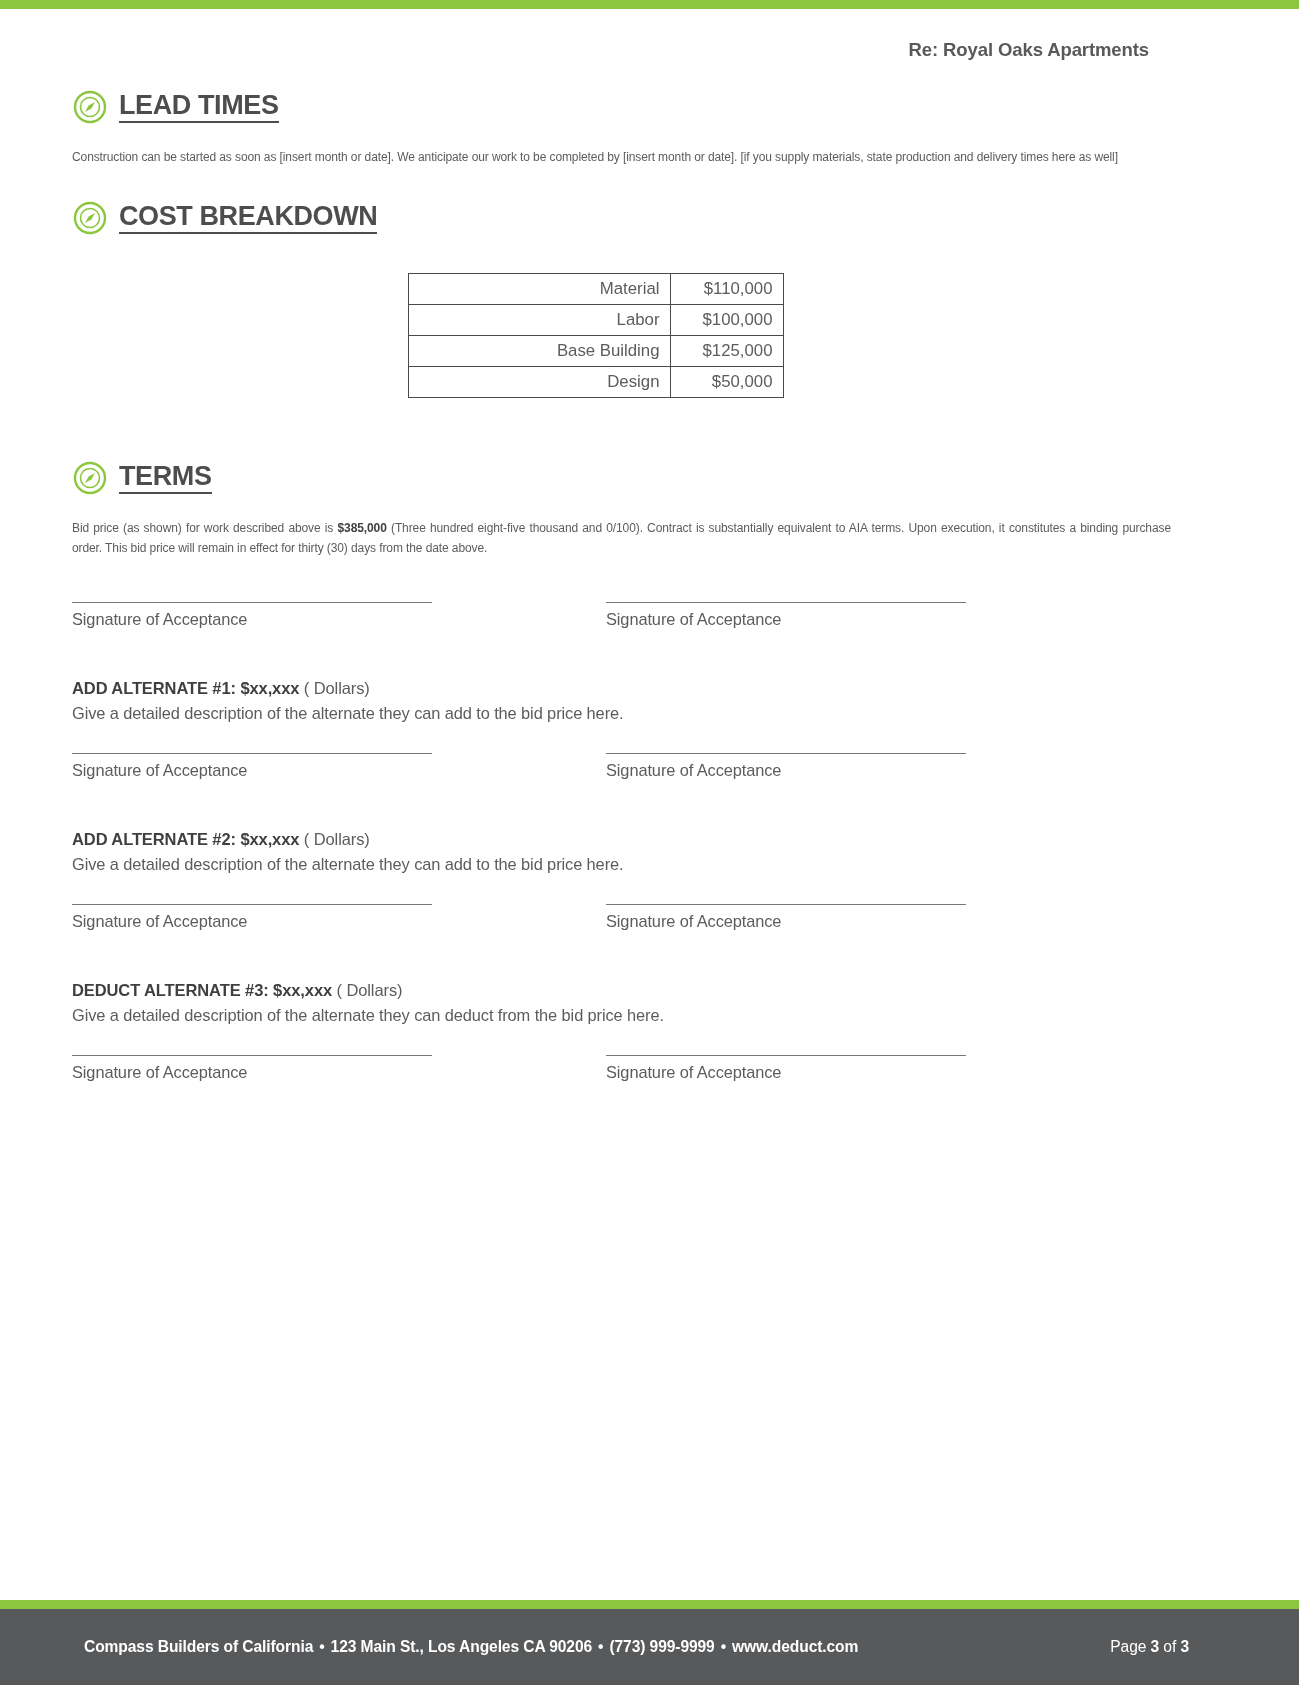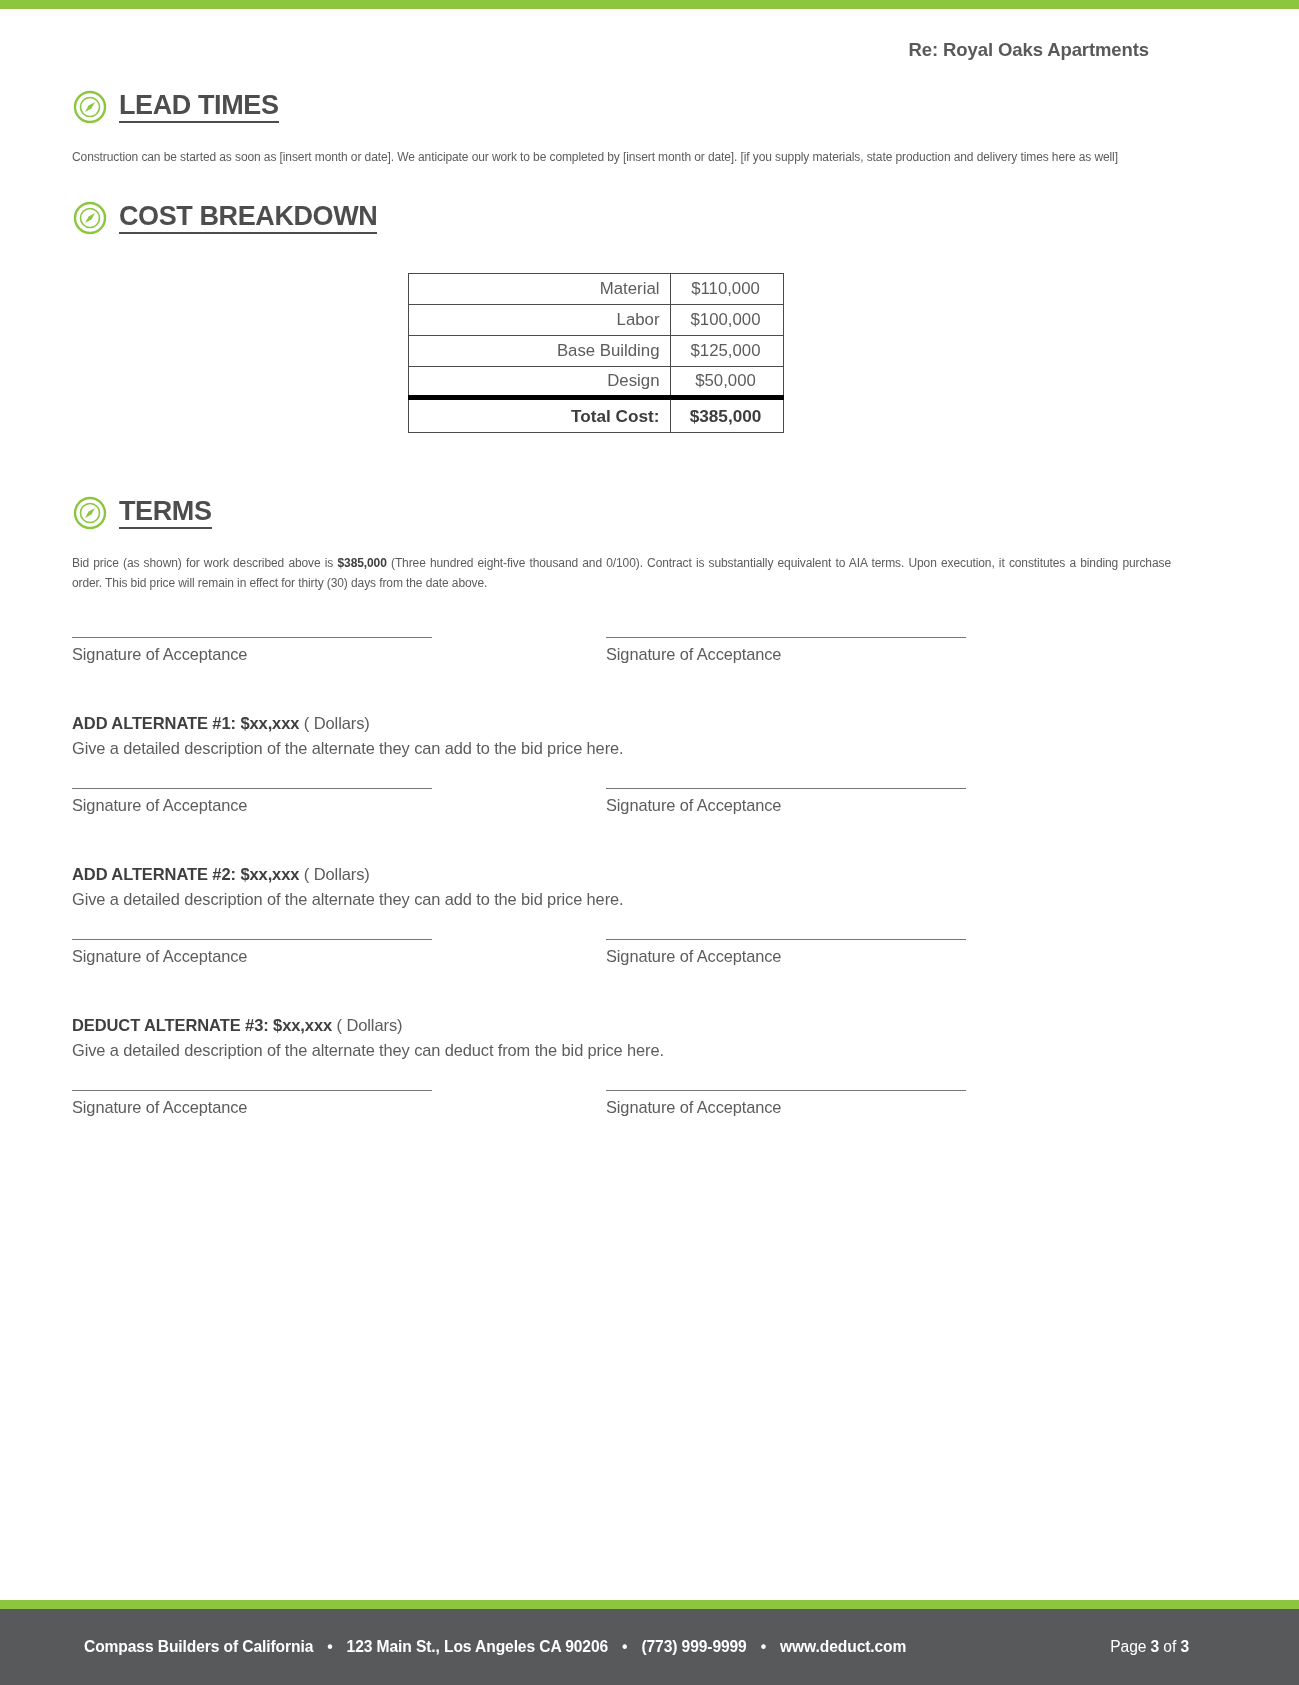--- a/index.html
+++ b/index.html
@@ -95,21 +95,21 @@
     padding: 2px 8px 2px 8px;
     vertical-align: middle;
   }
   table.cost td.label {
     width: 262px;
     text-align: right;
     padding-right: 10px;
   }
   table.cost td.value {
     width: 113px;
-    text-align: center;
+    text-align: right;
     padding-right: 10px;
   }
   table.cost tr.total td {
     border-top: 5px solid #000000;
     font-weight: bold;
     color: #3d3d3d;
     font-size: 17.2px;
     height: 35px;
   }
   
@@ -162,21 +162,21 @@
     align-items: center;
     padding: 0 110px 0 84px;
     color: #FFFFFF;
     font-size: 15.6px;
     font-weight: bold;
     letter-spacing: -0.1px;
   }
   .footer-left {
     display: flex;
     align-items: center;
-    gap: 14px;
+    gap: 6px;
     flex: 1 1 auto;
   }
   .footer-sep { color: #FFFFFF; font-weight: bold; }
   .footer-page { font-weight: normal; }
   .footer-page b { font-weight: bold; }
 </style>
 </head>
 <body>
 
 <div class="page">
@@ -223,24 +223,20 @@
             <td class="value">$100,000</td>
           </tr>
           <tr>
             <td class="label">Base Building</td>
             <td class="value">$125,000</td>
           </tr>
           <tr>
             <td class="label">Design</td>
             <td class="value">$50,000</td>
           </tr>
-          <tr class="total">
-            <td class="label">Total Cost:</td>
-            <td class="value">$385,000</td>
-          </tr>
         </tbody>
       </table>
     </div>
 
     <div class="section-head terms">
       <span class="compass-icon-wrap">
         <svg class="compass-icon" viewBox="0 0 36 36" xmlns="http://www.w3.org/2000/svg">
           <circle cx="18" cy="18" r="15" fill="none" stroke="#8CC63E" stroke-width="2.4"></circle>
           <circle cx="18" cy="18" r="9.5" fill="none" stroke="#8CC63E" stroke-width="1.6"></circle>
           <path d="M23 13 L19.4 19.4 L13 23 L16.6 16.6 Z" fill="#8CC63E"></path>

